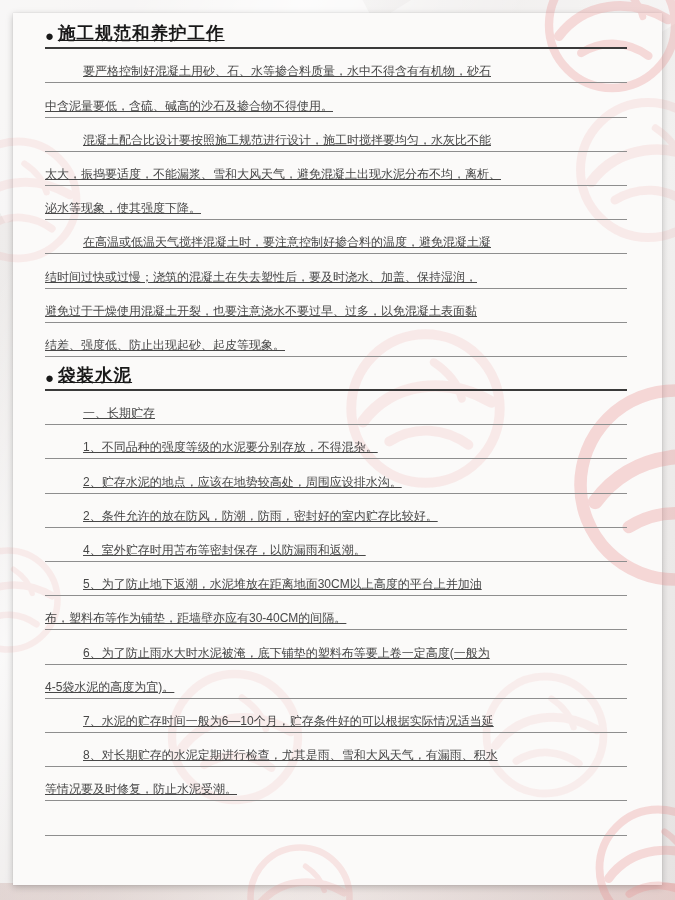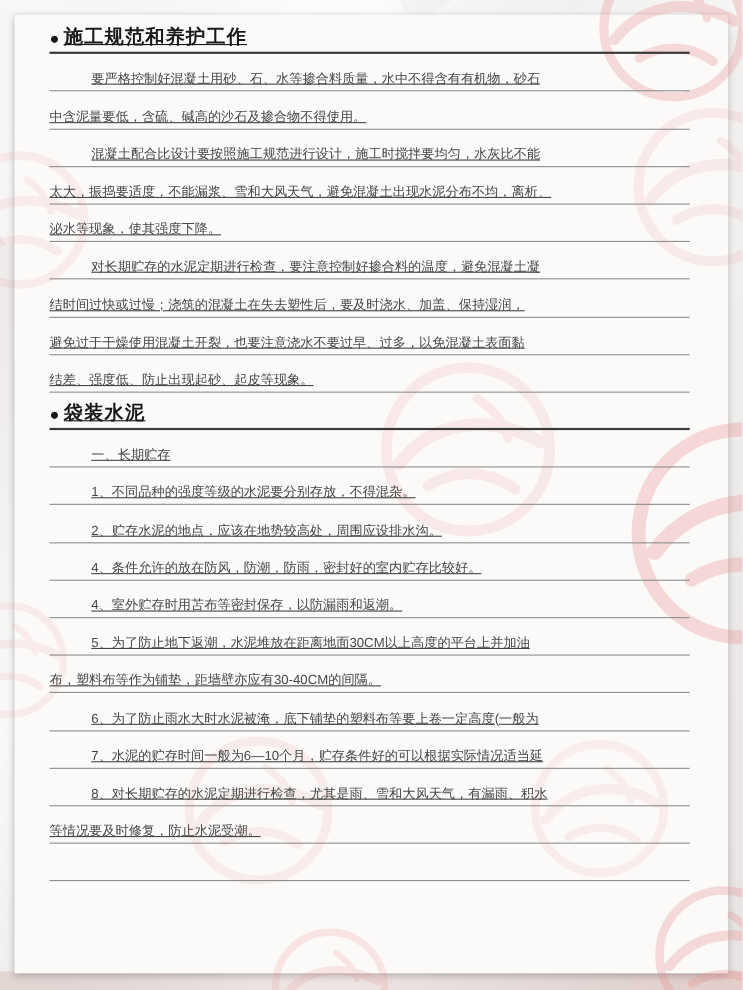--- a/index.html
+++ b/index.html
@@ -118,30 +118,31 @@
     </g>
 </svg>
 
 <div class="ruled-lines">
     <div class="line heading"><span class="bullet">●</span><span class="txt">施工规范和养护工作</span></div>
     <div class="line body indent"><span class="txt">要严格控制好混凝土用砂、石、水等掺合料质量，水中不得含有有机物，砂石</span></div>
     <div class="line body"><span class="txt">中含泥量要低，含硫、碱高的沙石及掺合物不得使用。</span></div>
     <div class="line body indent"><span class="txt">混凝土配合比设计要按照施工规范进行设计，施工时搅拌要均匀，水灰比不能</span></div>
     <div class="line body"><span class="txt">太大，振捣要适度，不能漏浆、雪和大风天气，避免混凝土出现水泥分布不均，离析、</span></div>
     <div class="line body"><span class="txt">泌水等现象，使其强度下降。</span></div>
-    <div class="line body indent"><span class="txt">对长期贮存的水泥定期进行检查，要注意控制好掺合料的温度，避免混凝土凝</span></div>
+    <div class="line body indent"><span class="txt">在高温或低温天气搅拌混凝土时，要注意控制好掺合料的温度，避免混凝土凝</span></div>
     <div class="line body"><span class="txt">结时间过快或过慢；浇筑的混凝土在失去塑性后，要及时浇水、加盖、保持湿润，</span></div>
     <div class="line body"><span class="txt">避免过于干燥使用混凝土开裂，也要注意浇水不要过早、过多，以免混凝土表面黏</span></div>
     <div class="line body"><span class="txt">结差、强度低、防止出现起砂、起皮等现象。</span></div>
     <div class="line heading"><span class="bullet">●</span><span class="txt">袋装水泥</span></div>
     <div class="line body indent"><span class="txt">一、长期贮存</span></div>
     <div class="line body indent"><span class="txt">1、不同品种的强度等级的水泥要分别存放，不得混杂。</span></div>
     <div class="line body indent"><span class="txt">2、贮存水泥的地点，应该在地势较高处，周围应设排水沟。</span></div>
-    <div class="line body indent"><span class="txt">4、条件允许的放在防风，防潮，防雨，密封好的室内贮存比较好。</span></div>
+    <div class="line body indent"><span class="txt">2、条件允许的放在防风，防潮，防雨，密封好的室内贮存比较好。</span></div>
     <div class="line body indent"><span class="txt">4、室外贮存时用苫布等密封保存，以防漏雨和返潮。</span></div>
     <div class="line body indent"><span class="txt">5、为了防止地下返潮，水泥堆放在距离地面30CM以上高度的平台上并加油</span></div>
     <div class="line body"><span class="txt">布，塑料布等作为铺垫，距墙壁亦应有30-40CM的间隔。</span></div>
     <div class="line body indent"><span class="txt">6、为了防止雨水大时水泥被淹，底下铺垫的塑料布等要上卷一定高度(一般为</span></div>
+    <div class="line body"><span class="txt">4-5袋水泥的高度为宜)。</span></div>
     <div class="line body indent"><span class="txt">7、水泥的贮存时间一般为6—10个月，贮存条件好的可以根据实际情况适当延</span></div>
     <div class="line body indent"><span class="txt">8、对长期贮存的水泥定期进行检查，尤其是雨、雪和大风天气，有漏雨、积水</span></div>
     <div class="line body"><span class="txt">等情况要及时修复，防止水泥受潮。</span></div>
     <div class="line empty"></div>
   </div>
 
 </body></html>

